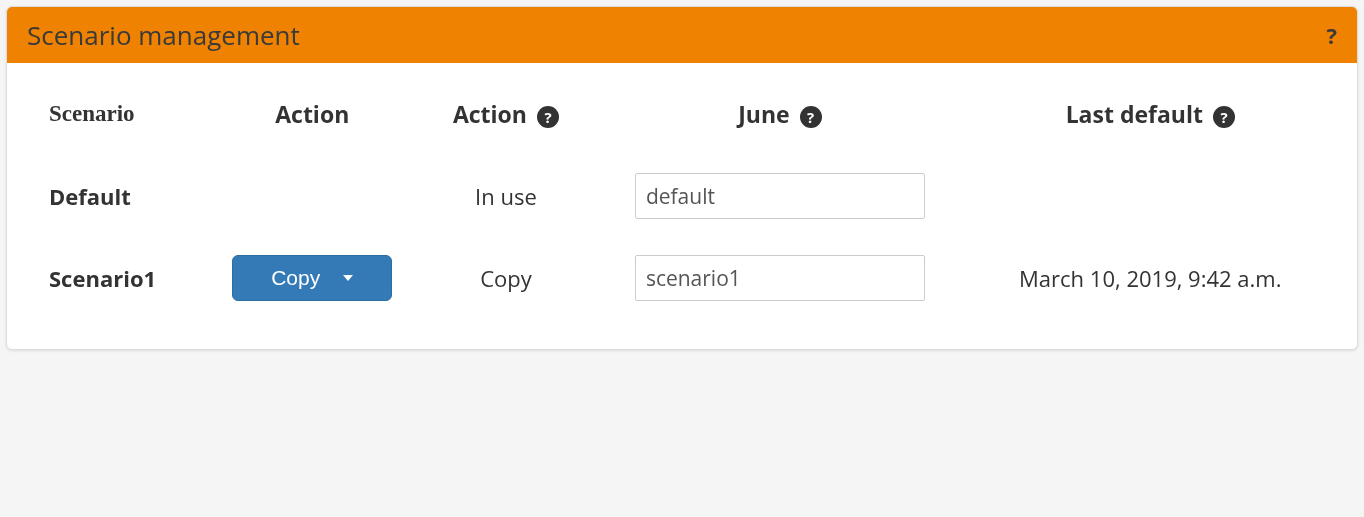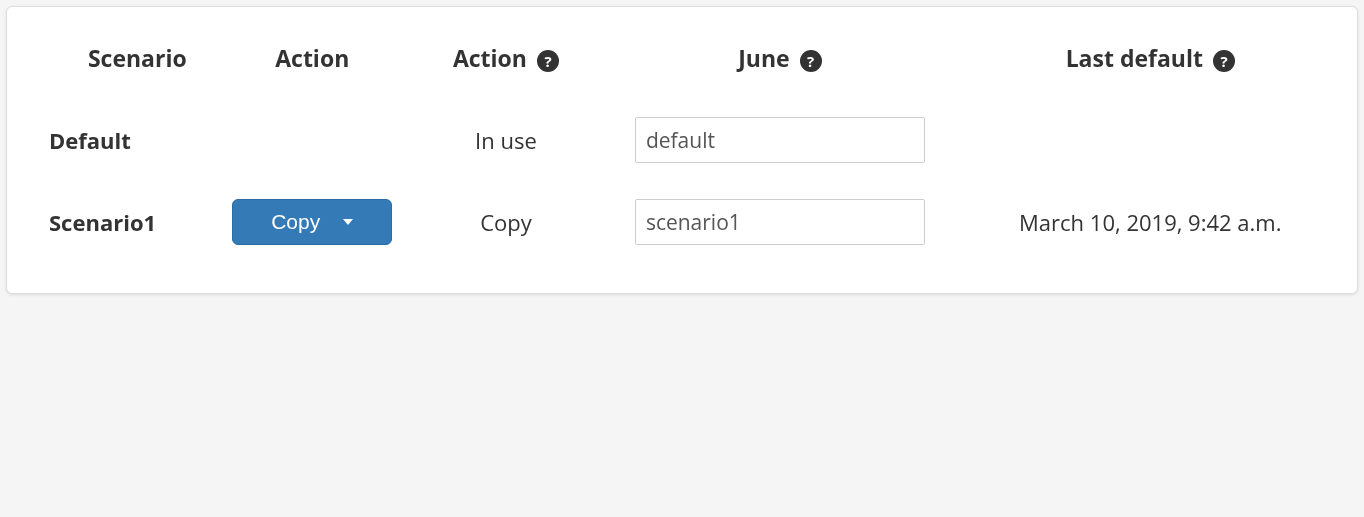--- a/index.html
+++ b/index.html
@@ -50,21 +50,22 @@
       border-spacing: 0 0;
     }
     th {
       font-weight: 700;
       font-size: 23px;
       padding: 15px 12px 25px 12px;
       color: #333;
       white-space: nowrap;
     }
     th.left {
-      text-align: right;
+      text-align: left;
+      font-family: Liberation Serif, serif;
     }
     td {
       padding: 18px 12px;
       text-align: center;
       vertical-align: middle;
       font-size: 22px;
       color: #333;
     }
     td.scenario-name {
       text-align: left;
@@ -119,20 +120,24 @@
       border: 1px solid #ccc;
       border-radius: 2px;
       color: #555;
       font-family: inherit;
     }
   </style>
 </head>
 <body>
 
 <div class="panel">
+  <div class="panel-header">
+    <span class="panel-title">Scenario management</span>
+    <span class="help-icon-header">?</span>
+  </div>
   <div class="panel-body">
     <table>
       <thead>
         <tr>
           <th class="left">
             <span>Scenario</span>
           </th>
           <th>
             <span>Action</span>
           </th>

